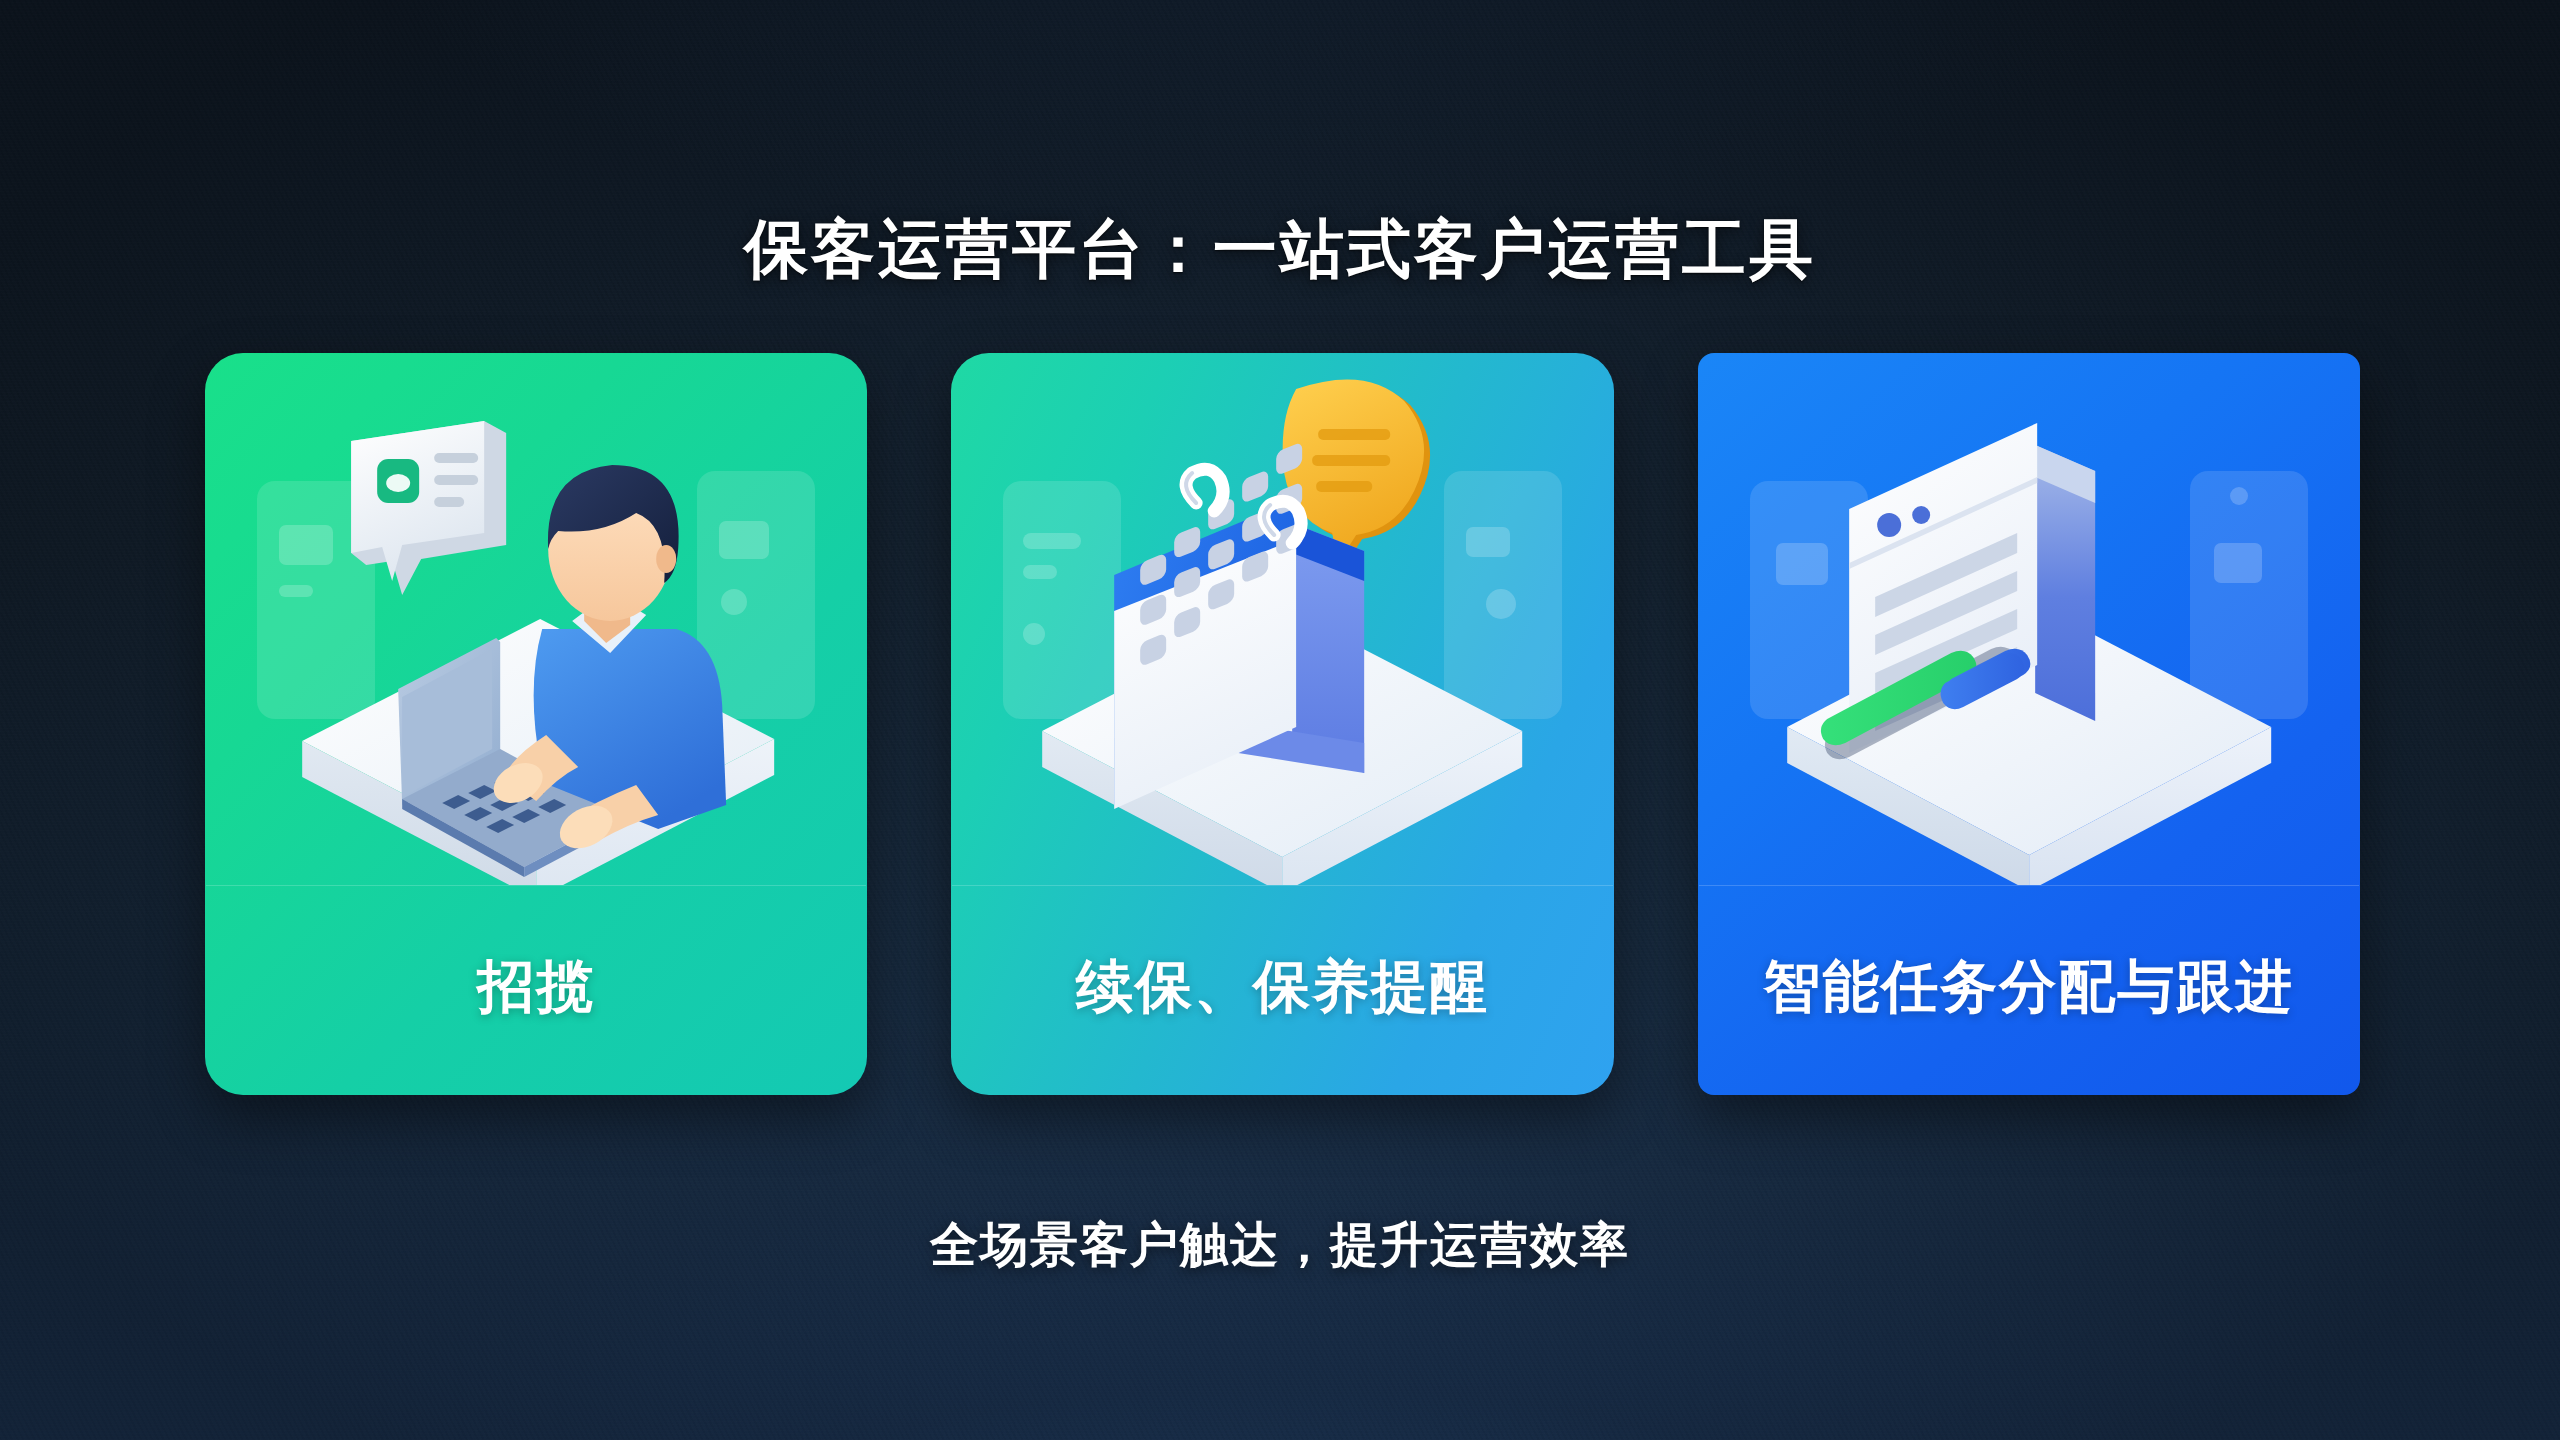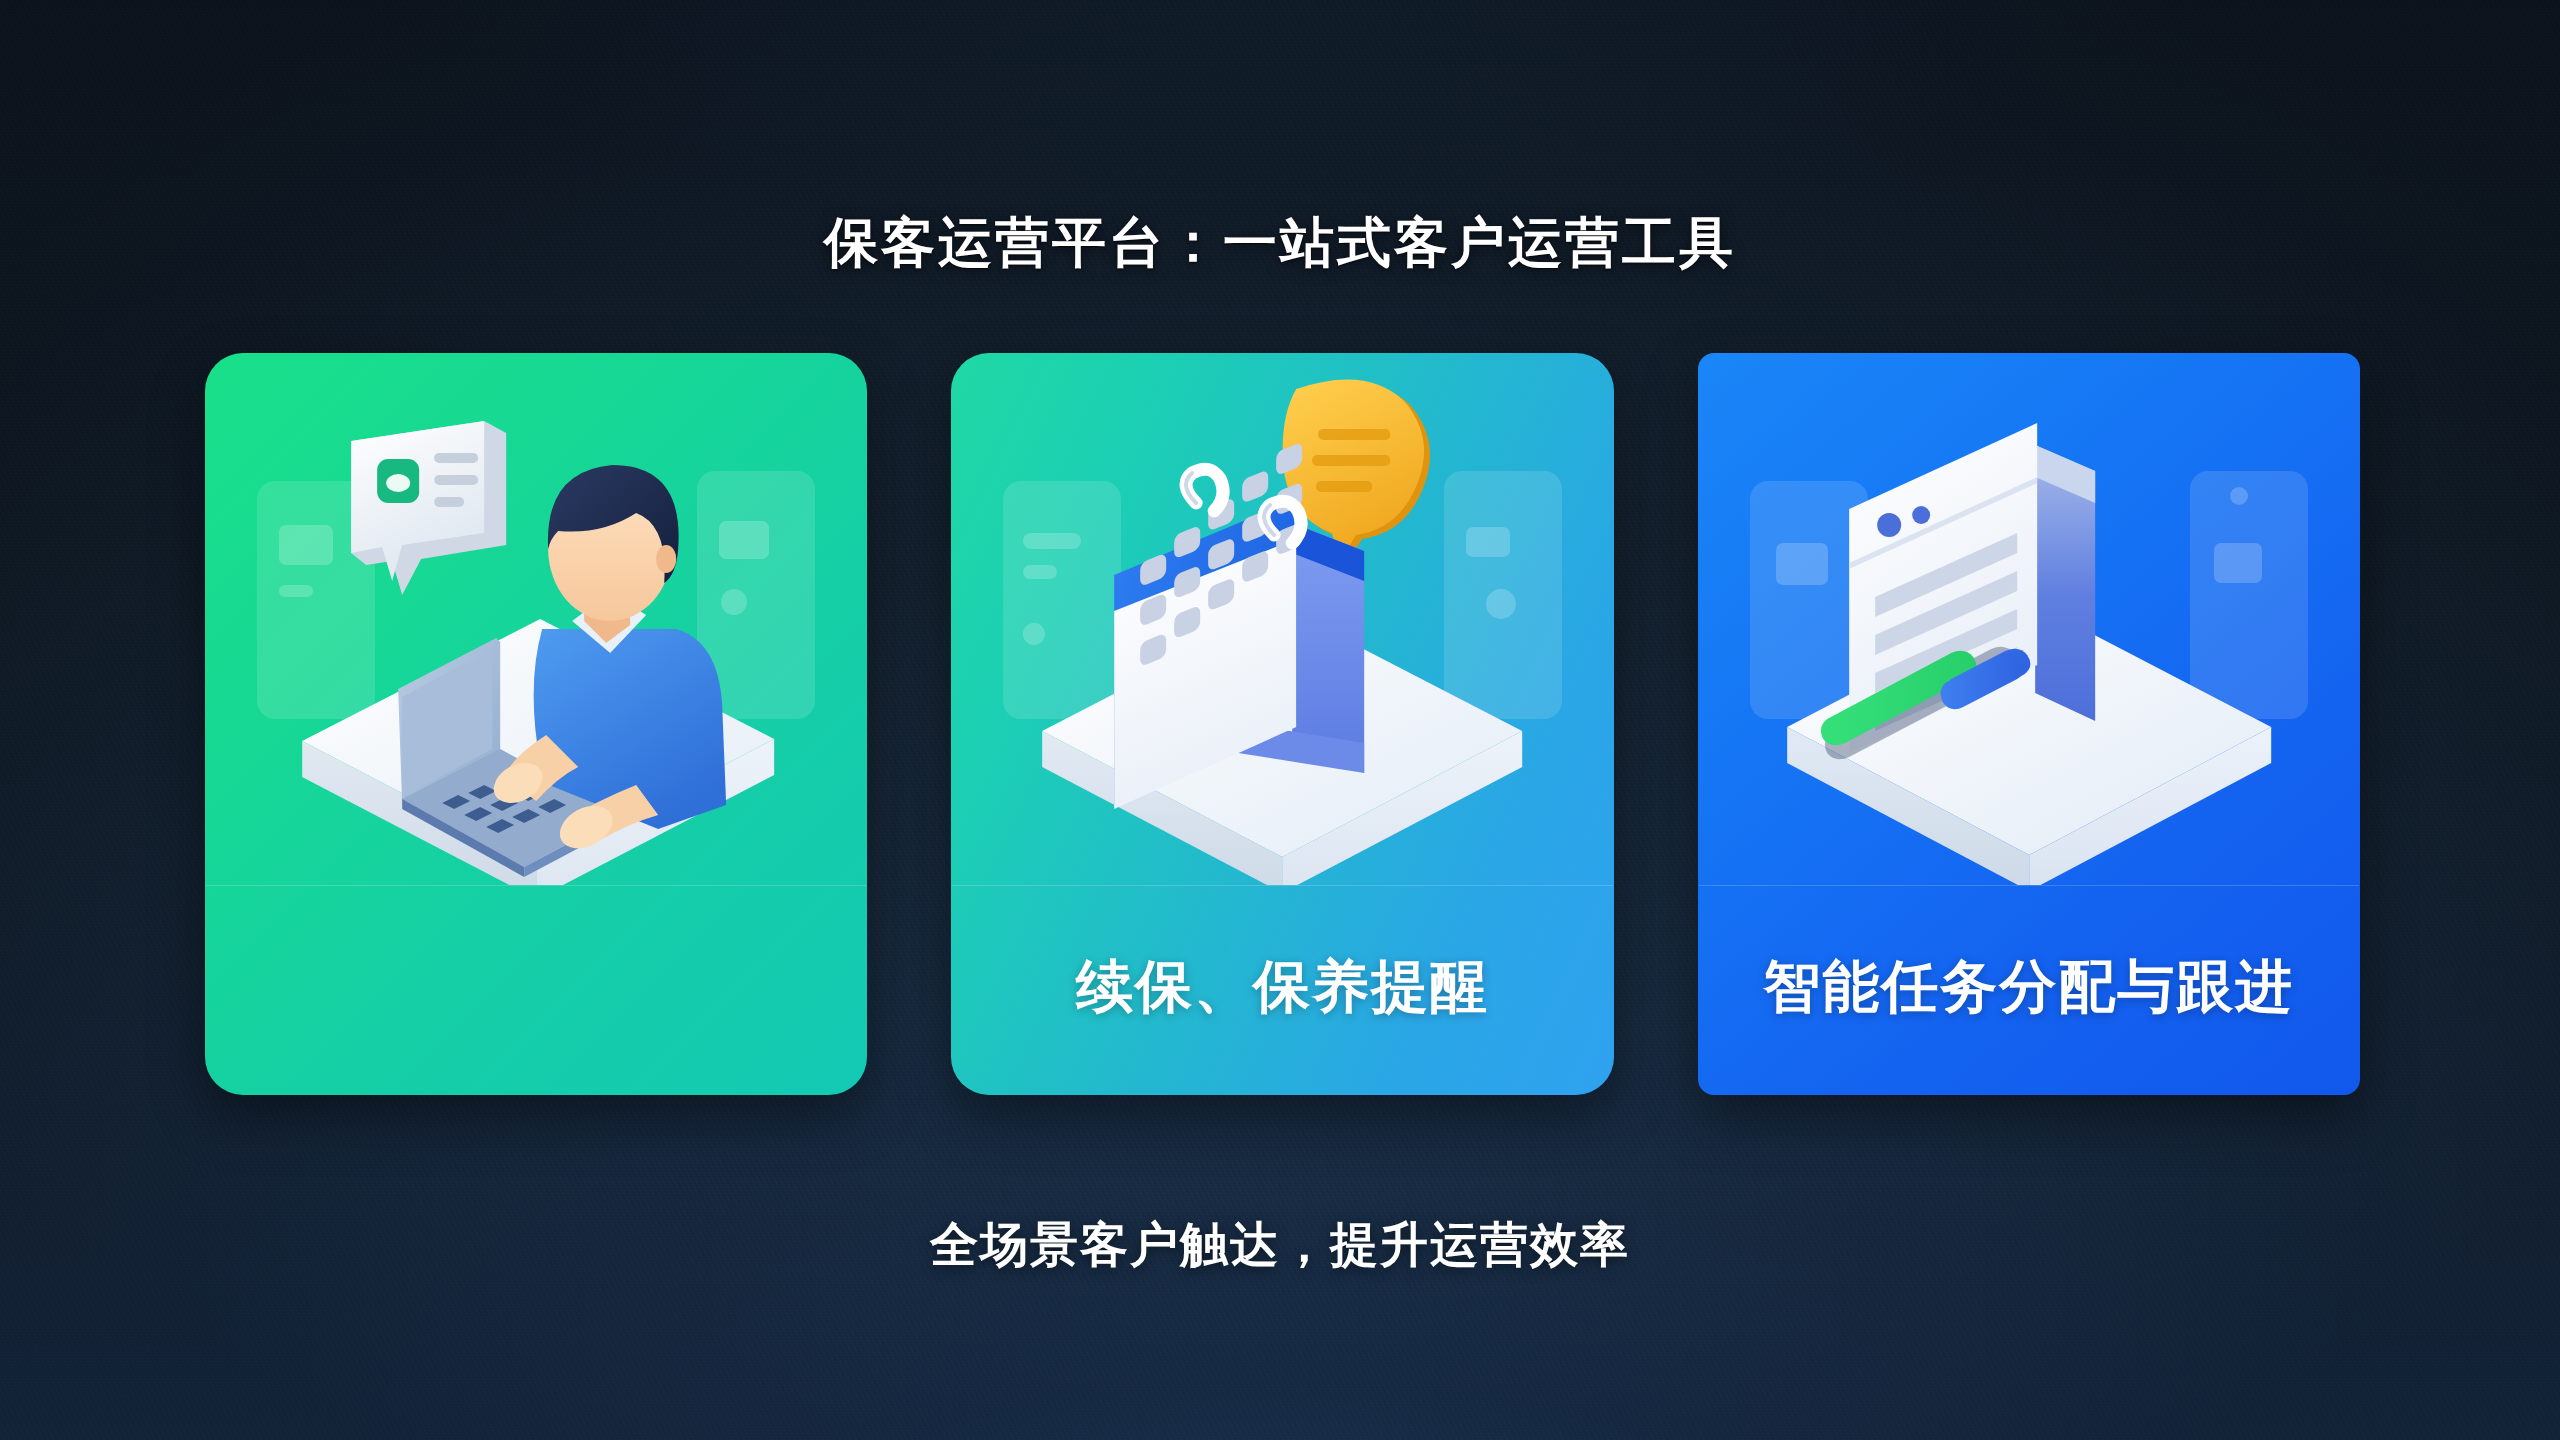--- a/index.html
+++ b/index.html
@@ -42,21 +42,21 @@
     pointer-events: none;
     background: radial-gradient(ellipse 1500px 900px at 50% 50%, rgba(0,0,0,0) 40%, rgba(0,0,0,0.32) 100%);
   }
 
   
   .title {
     position: absolute;
     left: 0; right: 0;
     top: 152px;
     text-align: center;
-    font-size: 54px;
+    font-size: 64px;
     line-height: 108px;
     font-weight: 700;
     letter-spacing: 3px;
     color: #ffffff;
     text-shadow: 0 3px 14px rgba(0,0,0,0.55), 0 1px 2px rgba(0,0,0,0.7);
     white-space: nowrap;
     z-index: 5;
   }
 
   
@@ -251,20 +251,21 @@
             <ellipse cx="460" cy="206" rx="10" ry="14" fill="#f0b98b"></ellipse>
 
             <path d="M340 382 Q306 404 298 424 L330 448 Q352 424 372 414 Z" fill="#f8d0a8"></path>
             <ellipse cx="312" cy="430" rx="26" ry="18" fill="#fcddb9" transform="rotate(-28 312 430)"></ellipse>
             <path d="M430 432 Q390 448 362 466 L392 488 Q424 470 452 462 Z" fill="#f8d0a8"></path>
             <ellipse cx="380" cy="474" rx="28" ry="19" fill="#fcddb9" transform="rotate(-28 380 474)"></ellipse>
           </g>
         </svg>
       </div>
       <div class="card-divider"></div>
+      <div class="card-label">招揽</div>
     </div>
 
     <div class="card teal">
       <div class="card-art">
         <div class="ghost l">
           <div class="ghost-dot" style="left:20px;top:52px;width:58px;height:16px;border-radius:8px;"></div>
           <div class="ghost-dot" style="left:20px;top:84px;width:34px;height:14px;border-radius:7px;"></div>
           <div class="ghost-dot" style="left:20px;top:142px;width:22px;height:22px;border-radius:11px;"></div>
         </div>
         <div class="ghost r">

